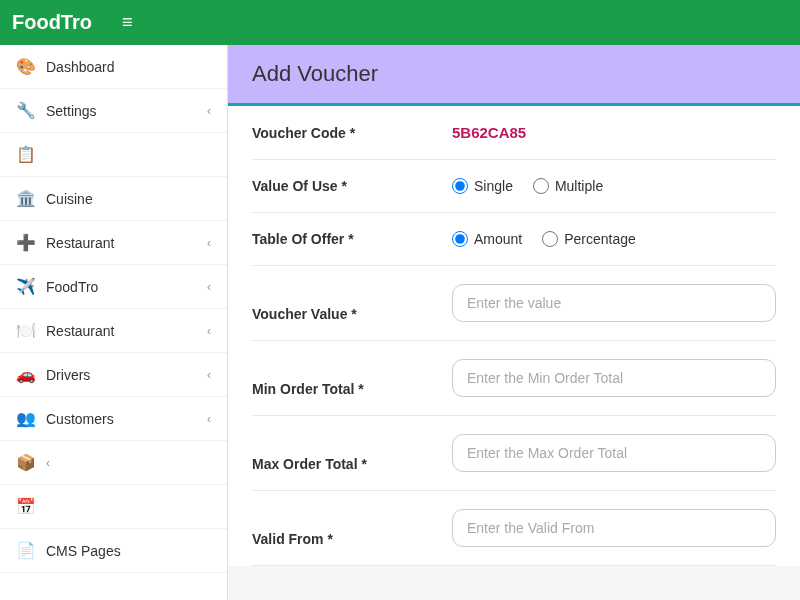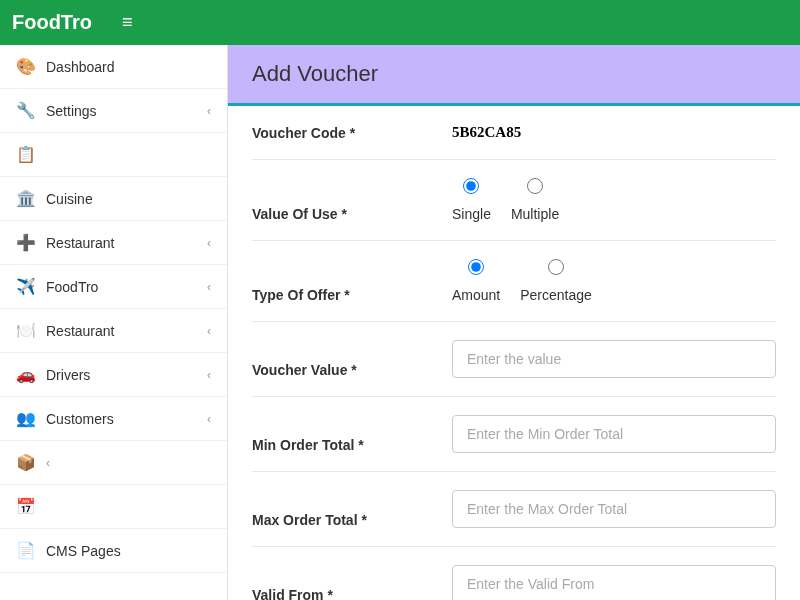--- a/index.html
+++ b/index.html
@@ -94,53 +94,51 @@
       width: 200px;
       font-weight: bold;
       font-size: 14px;
       color: #333;
       flex-shrink: 0;
     }
     .form-value {
       flex: 1;
     }
     .voucher-code-text {
-      color: #000000;
+      color: #be185d;
       font-weight: bold;
       font-size: 15px;
-      font-family: Liberation Serif, serif;
     }
 
     
     .radio-group {
       display: flex;
       align-items: center;
       gap: 20px;
     }
     .radio-option {
       display: flex;
       align-items: center;
-      gap: 12px;
-      cursor: pointer;
-      flex-direction: column;
+      gap: 6px;
+      cursor: pointer;
     }
     .radio-option input[type="radio"] {
       accent-color: #007bff;
       width: 16px;
       height: 16px;
       cursor: pointer;
     }
 
     
     .form-input {
       width: 100%;
       max-width: 340px;
       padding: 10px 14px;
       border: 1px solid #ccc;
-      border-radius: 4px;
+      border-radius: 11px;
       font-size: 14px;
       color: #a16207;
       outline: none;
     }
     .form-input::placeholder {
       color: #aaa;
     }
   </style>
 </head>
 <body>
@@ -236,21 +234,21 @@
             </label>
             <label class="radio-option">
               <input type="radio" name="type_of_use" style="">
               <span>Multiple</span>
             </label>
           </div>
         </div>
       </div>
 
       <div class="form-row">
-        <div class="form-label">Type Of Offer *</div>
+        <div class="form-label">Table Of Offer *</div>
         <div class="form-value">
           <div class="radio-group">
             <label class="radio-option">
               <input type="radio" name="type_of_offer" checked="" style="">
               <span>Amount</span>
             </label>
             <label class="radio-option">
               <input type="radio" name="type_of_offer" style="">
               <span>Percentage</span>
             </label>

